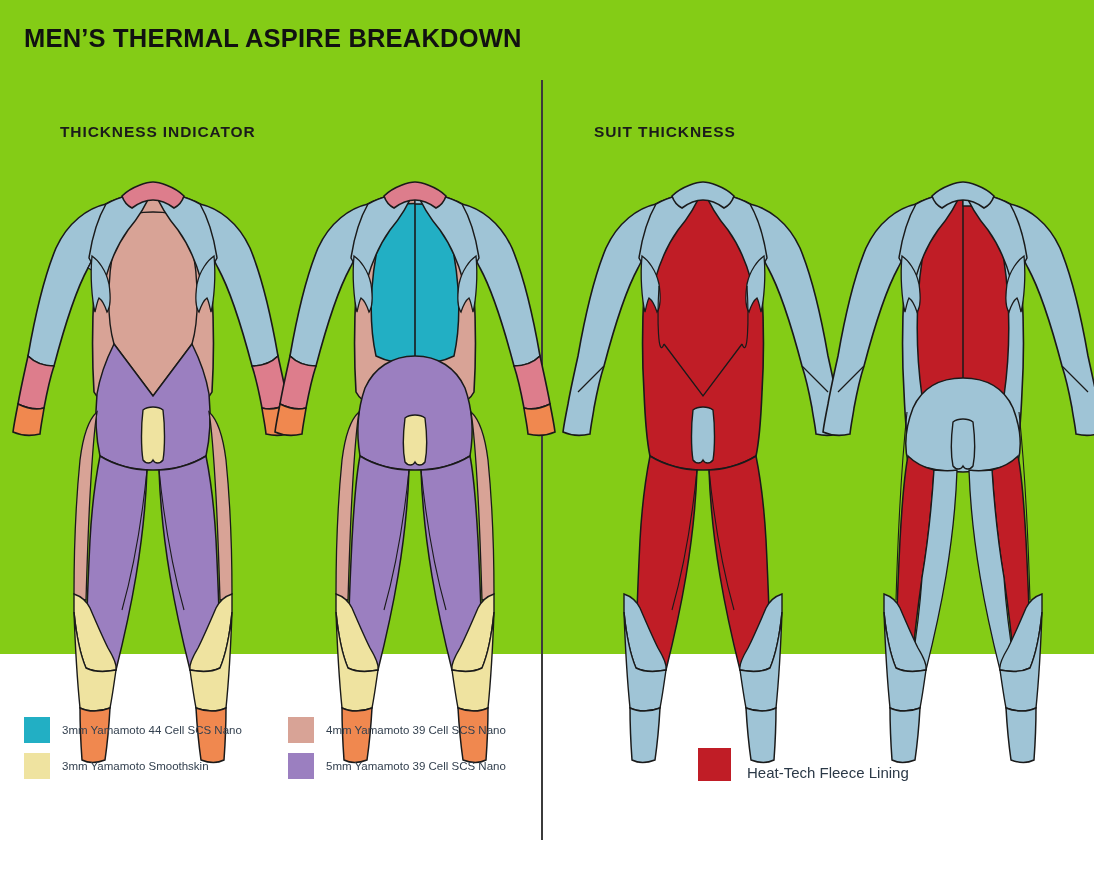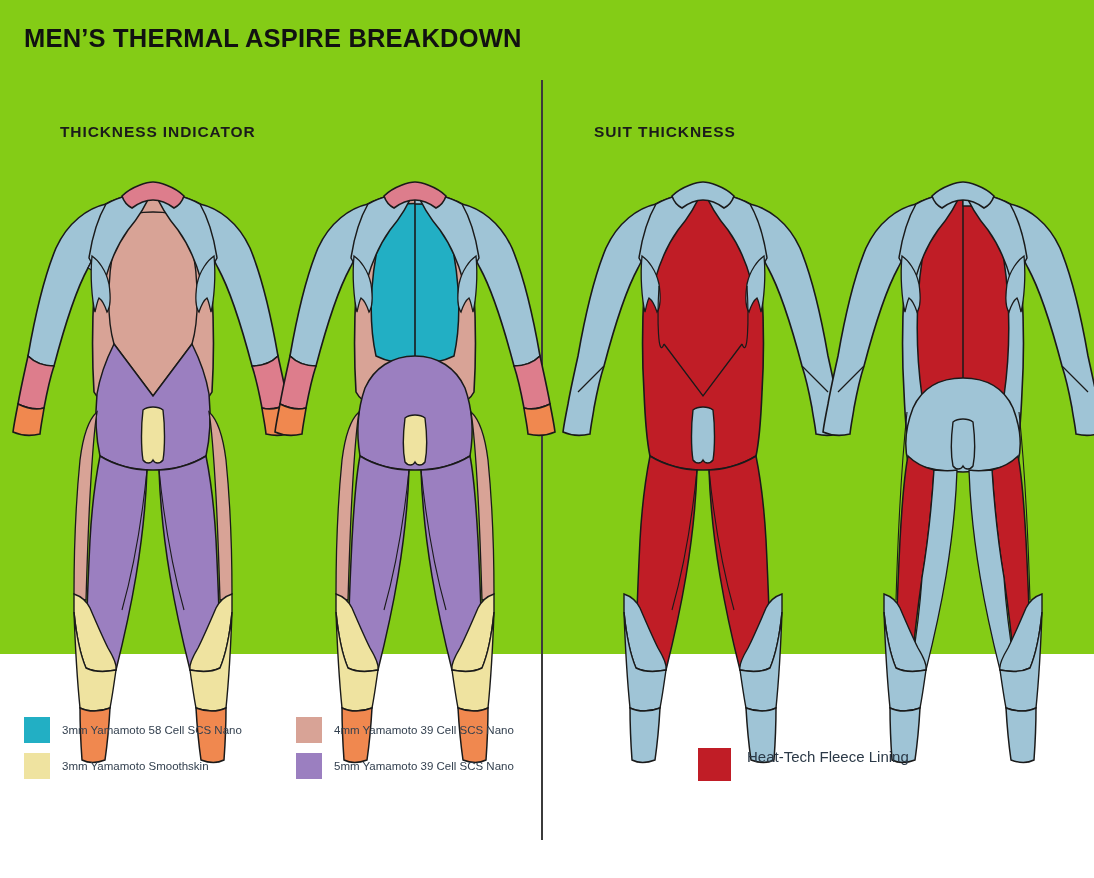--- a/index.html
+++ b/index.html
@@ -48,41 +48,41 @@
 
   .legend {
     position: absolute;
   }
   #legend-left { left: 24px; top: 712px; width: 510px; }
   .legend-col {
     position: absolute;
     top: 0;
   }
   #legend-col-a { left: 0px; }
-  #legend-col-b { left: 272px; }
+  #legend-col-b { left: 264px; }
   .legend-item {
     display: flex;
     align-items: center;
     height: 36px;
   }
   .swatch {
     width: 26px; height: 26px;
     flex: 0 0 26px;
   }
   .legend-label {
     margin-left: 12px;
     font-size: 11.5px;
     color: #33404f;
     white-space: nowrap;
     font-family: "Liberation Sans", sans-serif;
   }
   #legend-right {
     left: 698px; top: 748px;
     display: flex;
-    align-items: flex-start;
+    align-items: flex-end;
   }
   #legend-right .swatch { width: 33px; height: 33px; flex: 0 0 33px; }
   #legend-right .legend-label {
     margin-left: 16px;
     font-size: 15px;
     color: #2b3947;
   }
   svg { display: block; overflow: visible; }
 </style>
 </head>
@@ -450,21 +450,21 @@
         <path d="M199,252 C204,300 208,372 210,440" fill="none" stroke="#1a1a1a" stroke-width="1.1"></path>
       </g>
     </svg>
   </div>
 
   <div class="legend" id="legend-left">
 
     <div class="legend-col" id="legend-col-a">
       <div class="legend-item">
         <div class="swatch" style="background:#22afc4"></div>
-        <div class="legend-label">3mm Yamamoto 58 Cell SCS Nano</div>
+        <div class="legend-label">3mm Yamamoto 44 Cell SCS Nano</div>
       </div>
       <div class="legend-item">
         <div class="swatch" style="background:#efe3a0"></div>
         <div class="legend-label">3mm Yamamoto Smoothskin</div>
       </div>
     </div>
 
     <div class="legend-col" id="legend-col-b">
       <div class="legend-item">
         <div class="swatch" style="background:#d8a396"></div>

